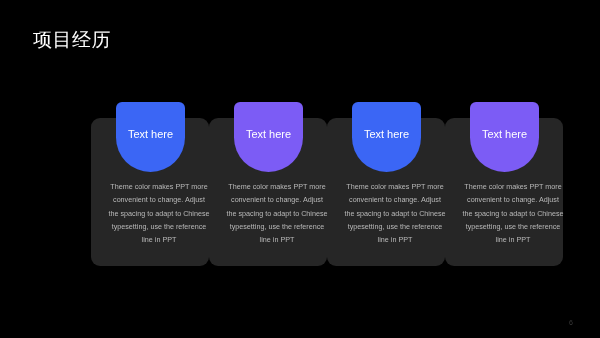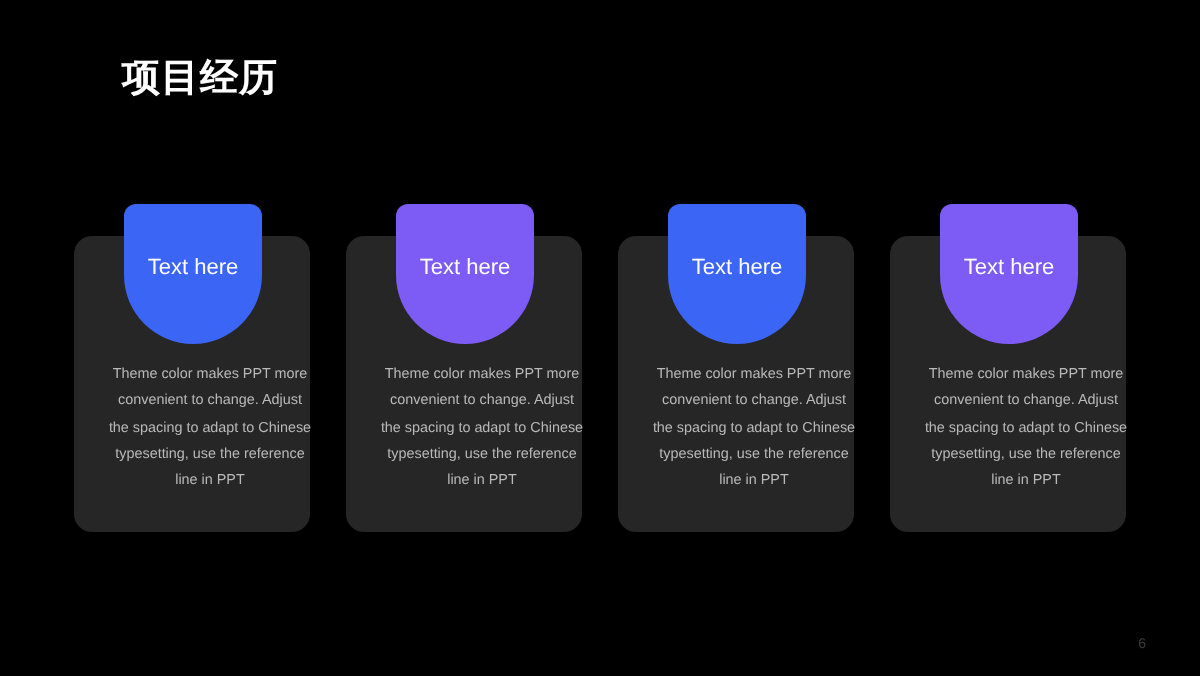--- a/index.html
+++ b/index.html
@@ -21,37 +21,36 @@
     width: 600px;
     height: 338px;
     background: #000000;
   }
 
   .slide-title {
     position: absolute;
     left: 33px;
     top: 29px;
     font-size: 19px;
-    font-weight: bold;
+    font-weight: normal;
     color: #ffffff;
     letter-spacing: 0.5px;
     line-height: 1.2;
     white-space: nowrap;
-    margin-left: 28px;
   }
 
   .cards-row {
     position: absolute;
     left: 37px;
     top: 102px;
     width: 526px;
     height: 170px;
     display: flex;
     flex-direction: row;
-    justify-content: space-between;
+    justify-content: flex-end;
     align-items: flex-start;
   }
 
   .card {
     position: relative;
     width: 118px;
     height: 164px;
     flex: 0 0 118px;
   }
 

